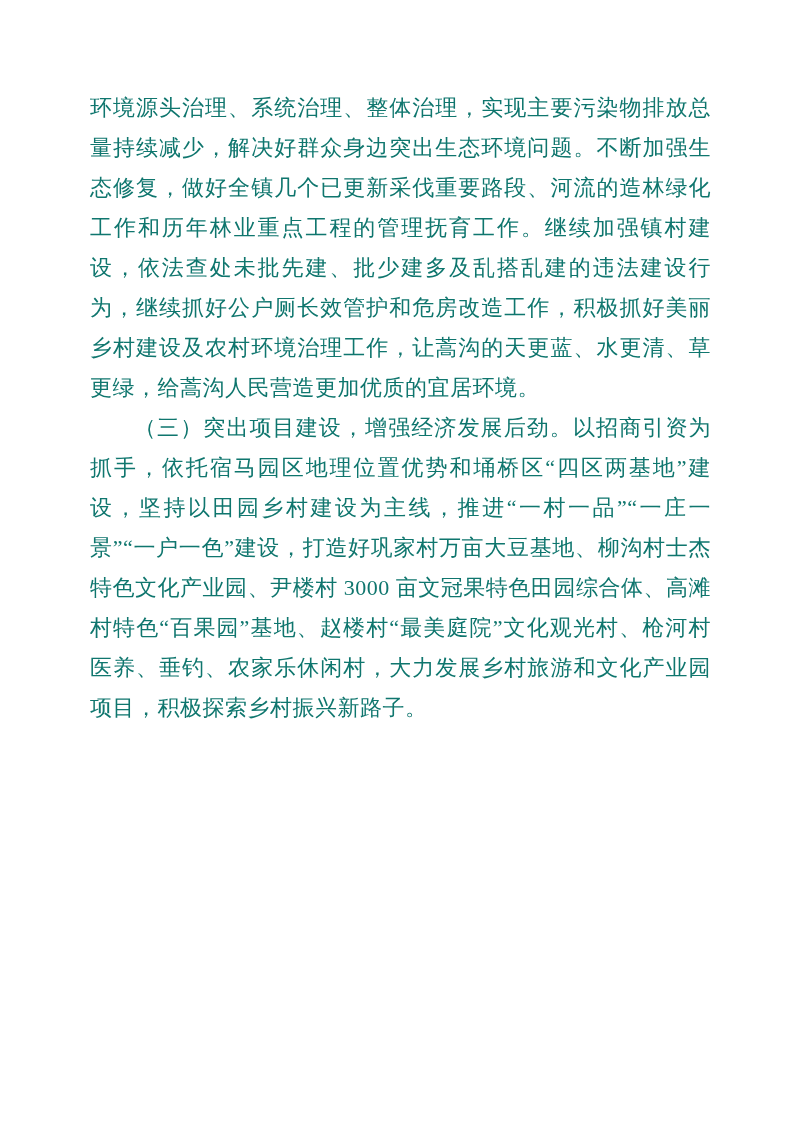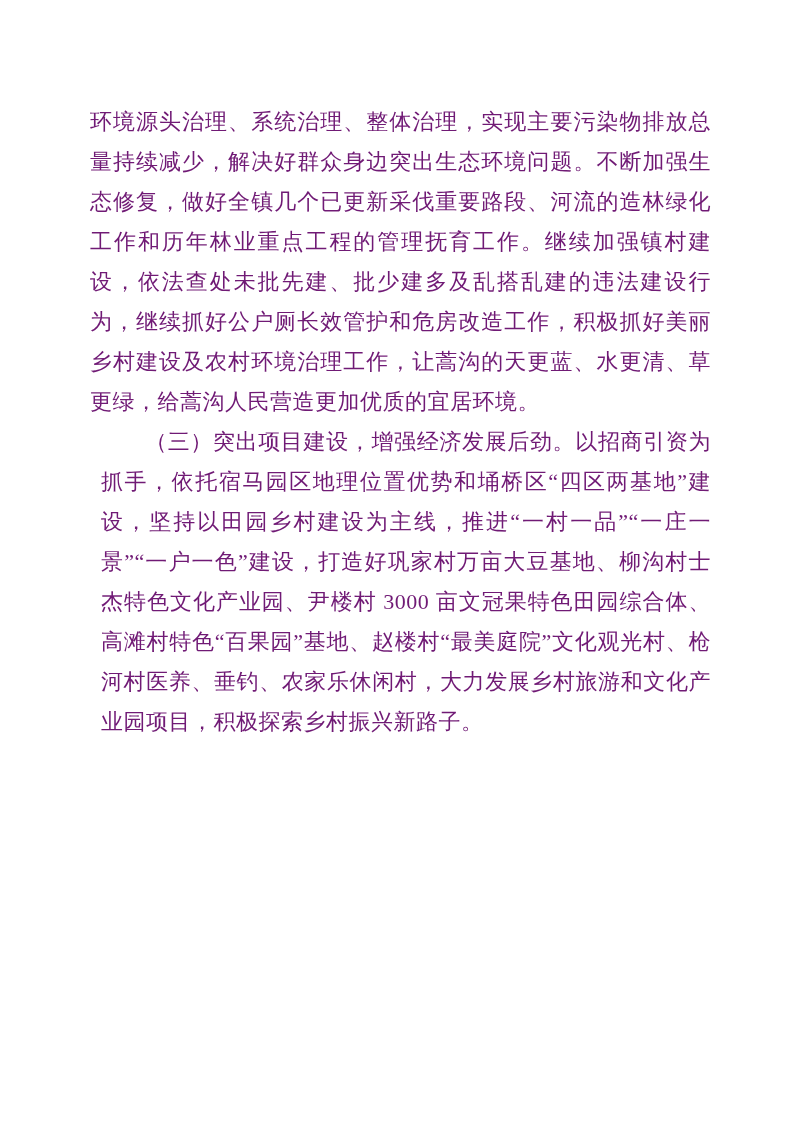--- a/index.html
+++ b/index.html
@@ -10,37 +10,36 @@
   .page {
     position: relative;
     width: 793px;
     height: 1122px;
     background: #ffffff;
     overflow: hidden;
     font-family: "Liberation Serif", "DejaVu Serif", serif;
   }
   .content {
     position: absolute;
-    top: 102px;
+    top: 88px;
     left: 90px;
     width: 621px;
-    color: #701a75;
+    color: #0f766e;
     font-size: 22px;
     line-height: 40px;
     text-align: justify;
     text-justify: inter-character;
     letter-spacing: 0.5px;
   }
   .content p {
     margin: 0;
     padding: 0;
   }
   .content p.indent {
     text-indent: 2em;
-    margin-left: 11px;
   }
 </style>
 </head>
 <body>
 
 <div class="page">
   <div class="content">
     <p>环境源头治理、系统治理、整体治理，实现主要污染物排放总量持续减少，解决好群众身边突出生态环境问题。不断加强生态修复，做好全镇几个已更新采伐重要路段、河流的造林绿化工作和历年林业重点工程的管理抚育工作。继续加强镇村建设，依法查处未批先建、批少建多及乱搭乱建的违法建设行为，继续抓好公户厕长效管护和危房改造工作，积极抓好美丽乡村建设及农村环境治理工作，让蒿沟的天更蓝、水更清、草更绿，给蒿沟人民营造更加优质的宜居环境。</p>
     <p class="indent">（三）突出项目建设，增强经济发展后劲。以招商引资为抓手，依托宿马园区地理位置优势和埇桥区“四区两基地”建设，坚持以田园乡村建设为主线，推进“一村一品”“一庄一景”“一户一色”建设，打造好巩家村万亩大豆基地、柳沟村士杰特色文化产业园、尹楼村 3000 亩文冠果特色田园综合体、高滩村特色“百果园”基地、赵楼村“最美庭院”文化观光村、枪河村医养、垂钓、农家乐休闲村，大力发展乡村旅游和文化产业园项目，积极探索乡村振兴新路子。</p>
   </div>

